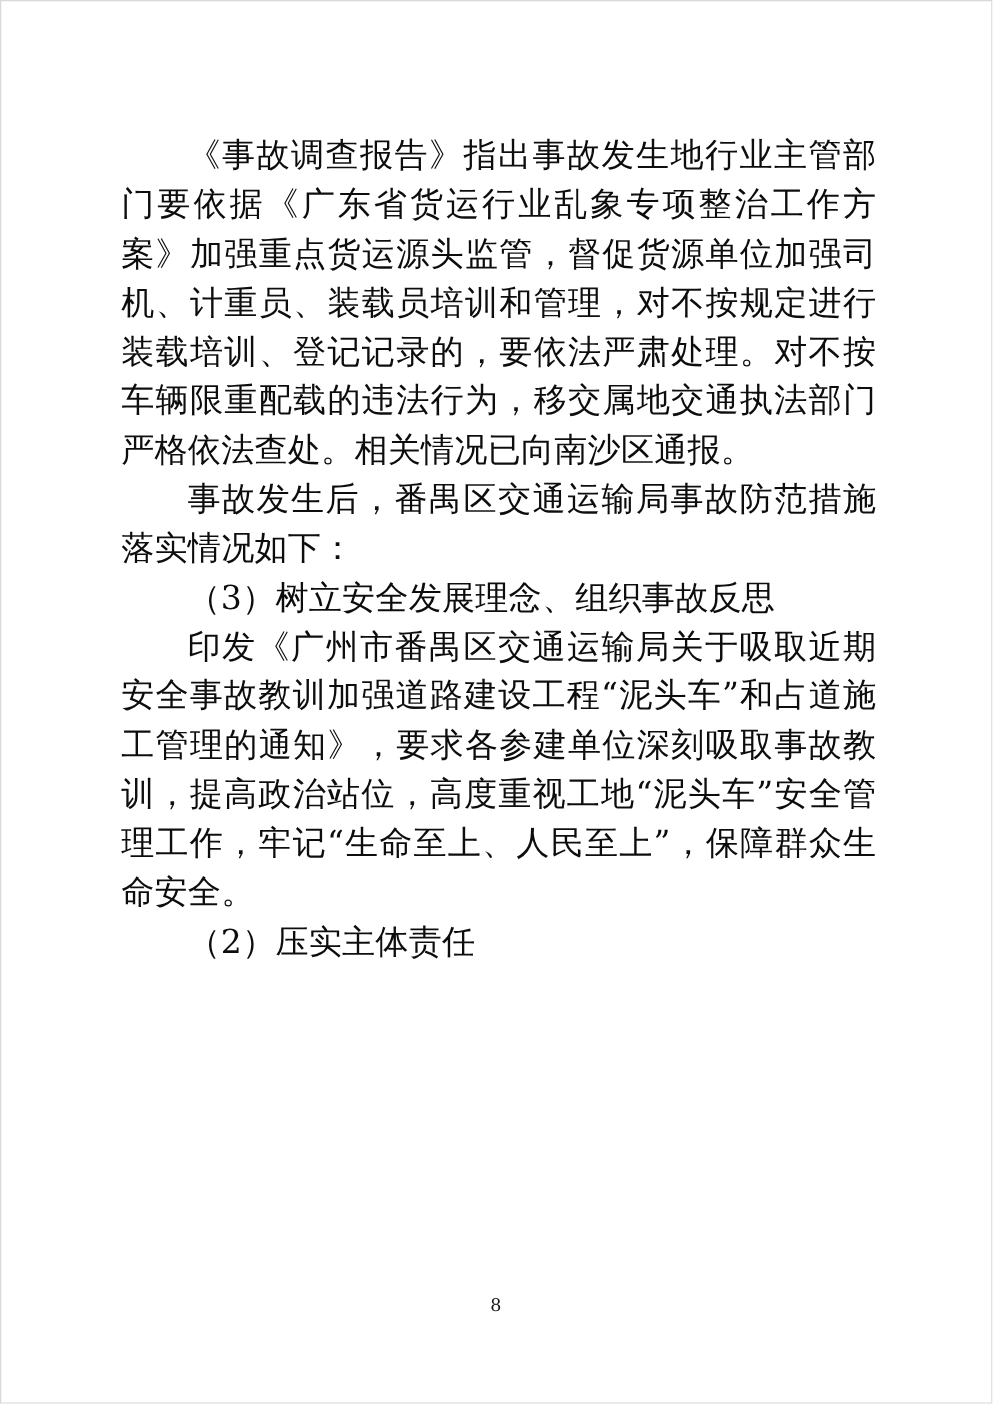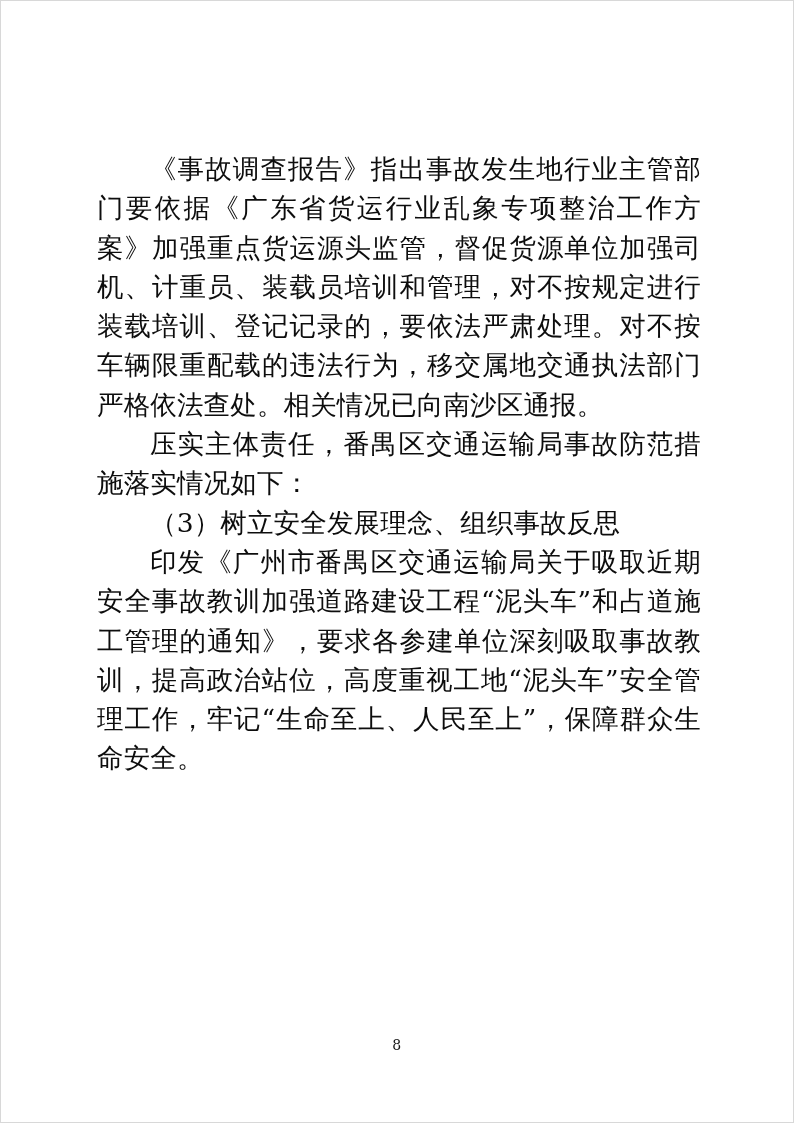--- a/index.html
+++ b/index.html
@@ -17,21 +17,20 @@
     background: #ffffff;
     box-sizing: border-box;
     overflow: hidden;
     border: 1px solid #d8d8d8;
   }
   .page-inner {
     position: absolute;
     left: 96px;
     top: 104px;
     width: 604px;
-    margin-top: 44px;
   }
   .para {
     font-family: "DejaVu Serif", "Liberation Serif", serif;
     font-size: 26.5px;
     line-height: 39.3px;
     color: #0d0d0d;
     text-align: justify;
     text-align-last: left;
     text-justify: inter-character;
     letter-spacing: 0.15px;
@@ -56,18 +55,19 @@
     color: #161616;
     letter-spacing: 0.5px;
   }
 </style>
 </head>
 <body>
 
 <div class="page">
   <div class="page-inner">
     <p class="para indent2">《事故调查报告》指出事故发生地行业主管部门要依据《广东省货运行业乱象专项整治工作方案》加强重点货运源头监管，督促货源单位加强司机、计重员、装载员培训和管理，对不按规定进行装载培训、登记记录的，要依法严肃处理。对不按车辆限重配载的违法行为，移交属地交通执法部门严格依法查处。相关情况已向南沙区通报。</p>
-    <p class="para indent2">压实主体责任，番禺区交通运输局事故防范措施落实情况如下：</p>
+    <p class="para indent2">事故发生后，番禺区交通运输局事故防范措施落实情况如下：</p>
     <p class="para indent2">（3）树立安全发展理念、组织事故反思</p>
     <p class="para indent2">印发《广州市番禺区交通运输局关于吸取近期安全事故教训加强道路建设工程“泥头车”和占道施工管理的通知》，要求各参建单位深刻吸取事故教训，提高政治站位，高度重视工地“泥头车”安全管理工作，牢记“生命至上、人民至上”，保障群众生命安全。</p>
+    <p class="para indent2">（2）压实主体责任</p>
   </div>
   <div class="page-number">8</div>
 </div>
 
 </body></html>

